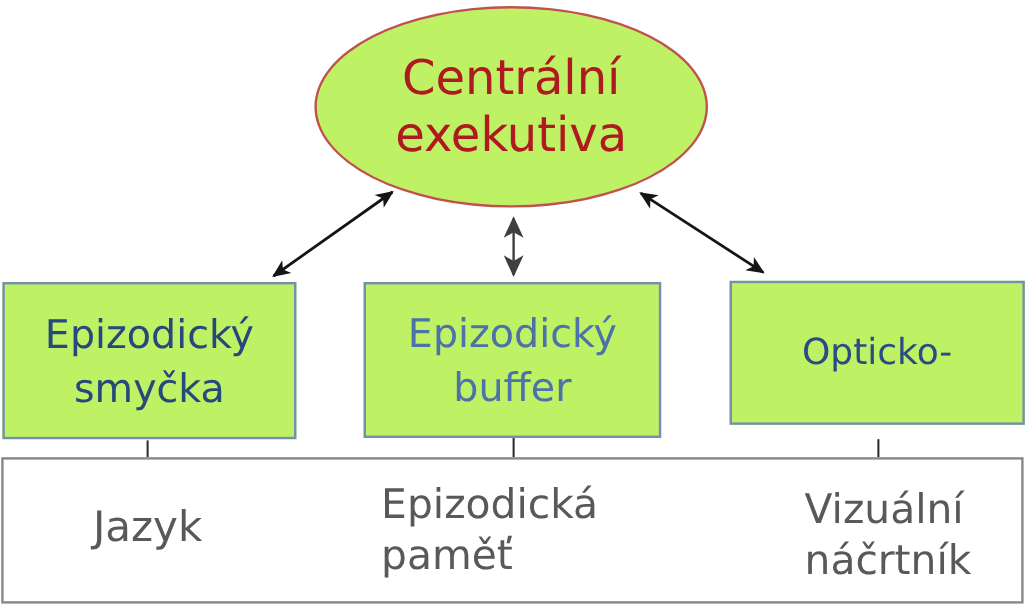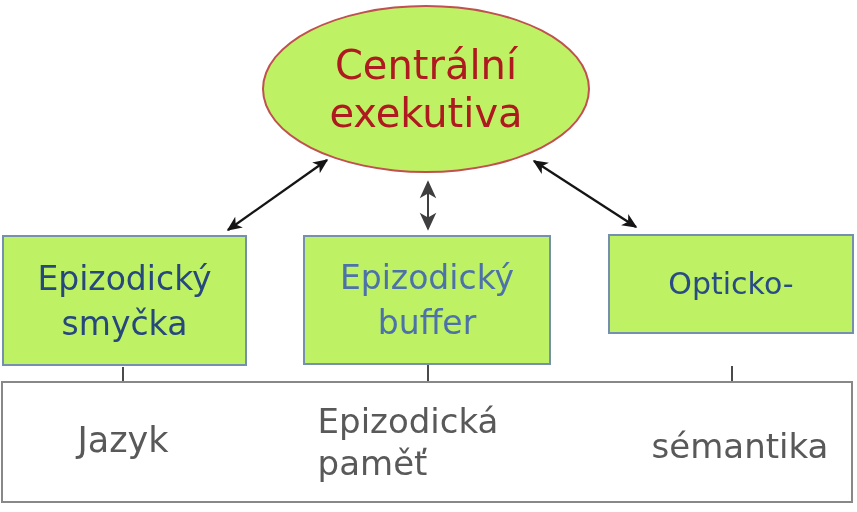--- a/index.html
+++ b/index.html
@@ -63,21 +63,21 @@
     height: 130px;
     color: var(--box2-text, #4c72a9);
     font-size: 33px;
     line-height: 45px;
     justify-content: center;
   }
   .box-right {
     left: 608px;
     top: 234px;
     width: 246px;
-    height: 100px;
+    height: 120px;
     color: var(--box3-text, #2a4c85);
     font-size: 30px;
     line-height: 38px;
     gap: 36px;
   }
   .bottom-band {
     position: absolute;
     left: 1px;
     top: 381px;
     width: 852px;
@@ -150,16 +150,17 @@
   <div class="bottom-label lbl-jazyk">
     <div>Jazyk</div>
   </div>
 
   <div class="bottom-label lbl-epizod">
     <div>Epizodická</div>
     <div>paměť</div>
   </div>
 
   <div class="bottom-label lbl-vizual">
-    <div>sémantika</div>
+    <div>Vizuální</div>
+    <div>náčrtník</div>
   </div>
 
 </div>
 
 </body></html>

